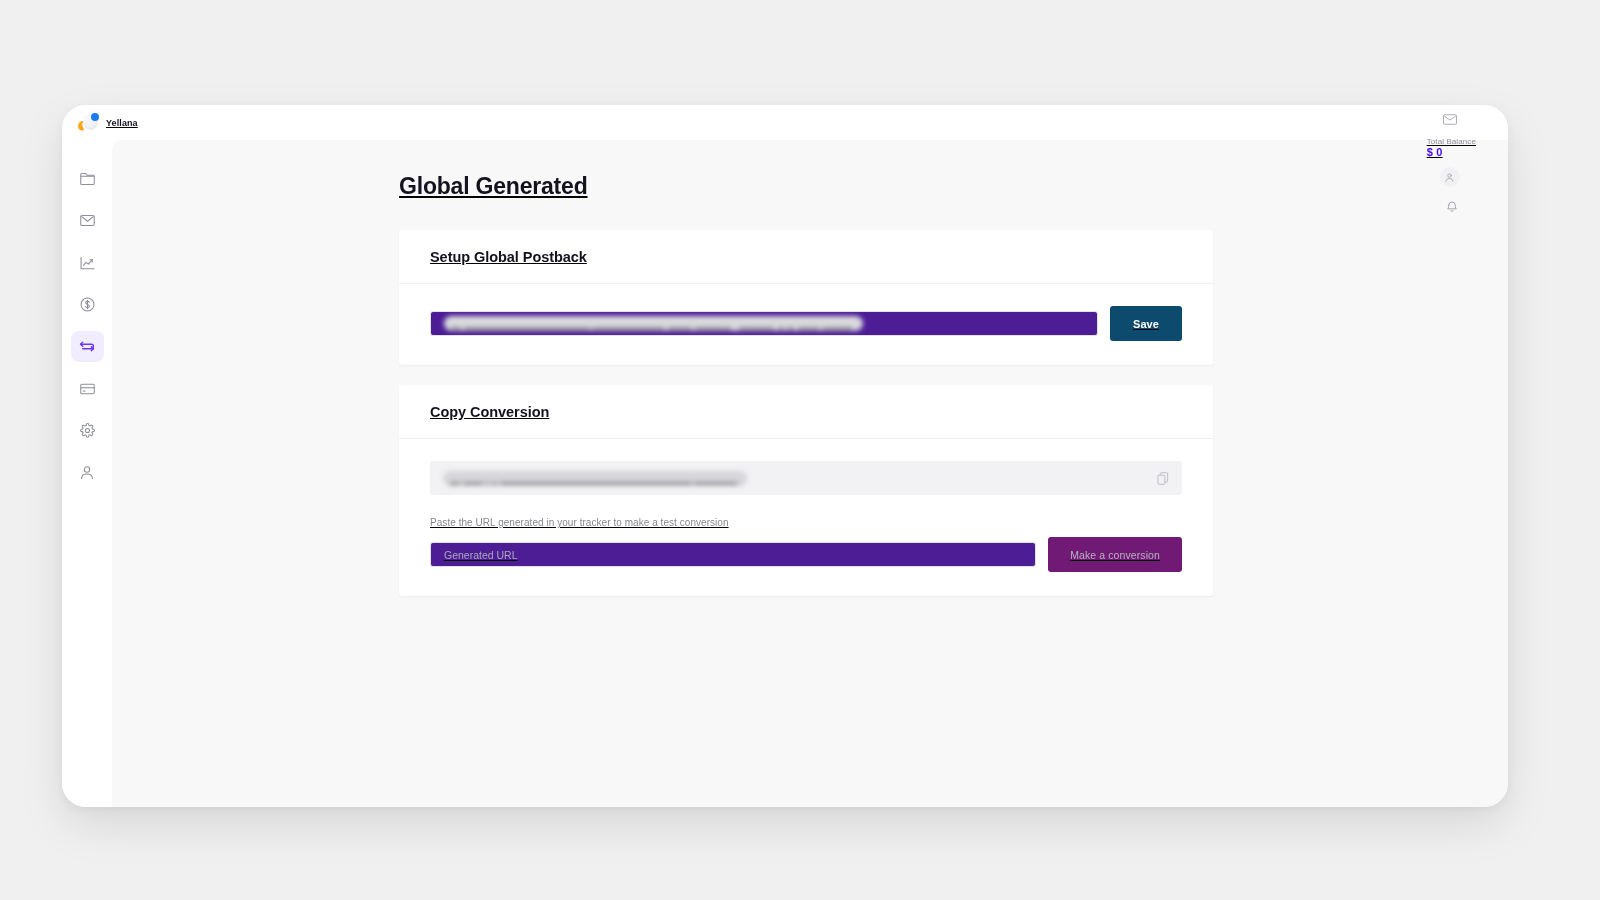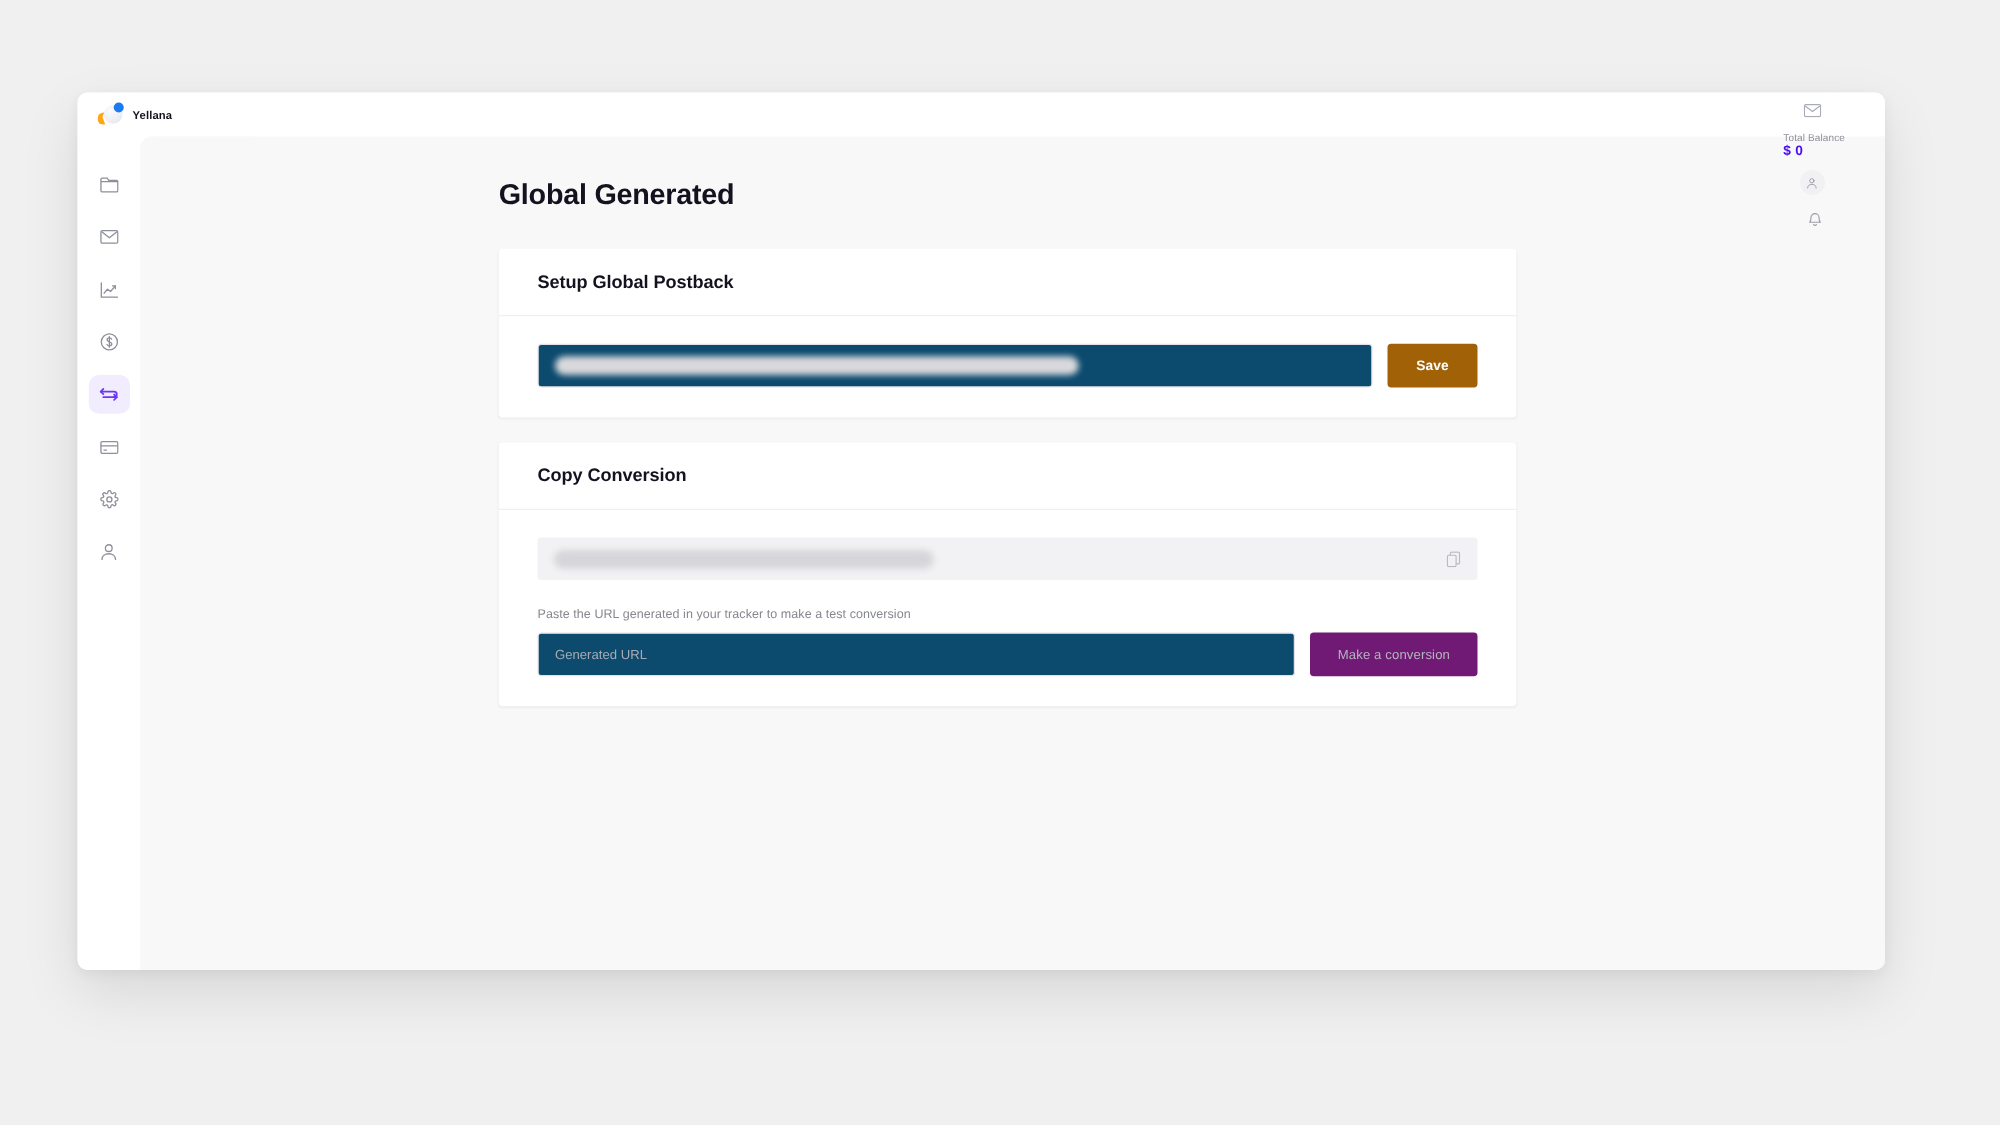--- a/index.html
+++ b/index.html
@@ -13,29 +13,30 @@
   body {
     background: #f0f0f0;
     font-family: "Liberation Sans", sans-serif;
     -webkit-font-smoothing: antialiased;
   }
 
   
   #app-window {
     position: absolute;
     left: 62px;
-    top: 74px;
+    top: 105px;
     width: 1446px;
     height: 702px;
     background: #ffffff;
-    border-radius: 8px;
+    border-radius: 24px;
     box-shadow: 0 18px 46px rgba(0,0,0,0.10), 0 3px 10px rgba(0,0,0,0.05);
     overflow: hidden;
     display: flex;
     flex-direction: column;
+    text-decoration: underline;
   }
 
   
   #topbar {
     height: 35px;
     flex: 0 0 35px;
     background: #ffffff;
     display: flex;
     align-items: center;
     padding: 0 24px 0 14px;
@@ -245,24 +246,24 @@
 
   
   .form-row {
     display: flex;
     align-items: center;
     gap: 12px;
   }
 
   .text-input {
     flex: 1 1 auto;
-    height: 35px;
+    height: 25px;
     border: 1px solid #e2e2e6;
     border-radius: 3px;
-    background: #0c4a6e;
+    background: #4c1d95;
     display: flex;
     align-items: center;
     padding: 0 13px;
     font-size: 10.5px;
     color: #5b5d68;
     overflow: hidden;
     text-align: right;
   }
   .text-input .placeholder {
     color: #a9abb4;
@@ -287,21 +288,21 @@
     border: none;
     border-radius: 3px;
     font-family: inherit;
     font-size: 11px;
     font-weight: 700;
     cursor: pointer;
     padding: 0 22px;
     letter-spacing: 0.1px;
   }
   .btn-primary {
-    background: #a16207;
+    background: #0c4a6e;
     color: #ffffff;
     min-width: 72px;
   }
   .btn-disabled {
     background: #701a75;
     color: #b3b5bd;
     font-weight: 400;
     font-size: 10.5px;
     min-width: 128px;
     cursor: default;

